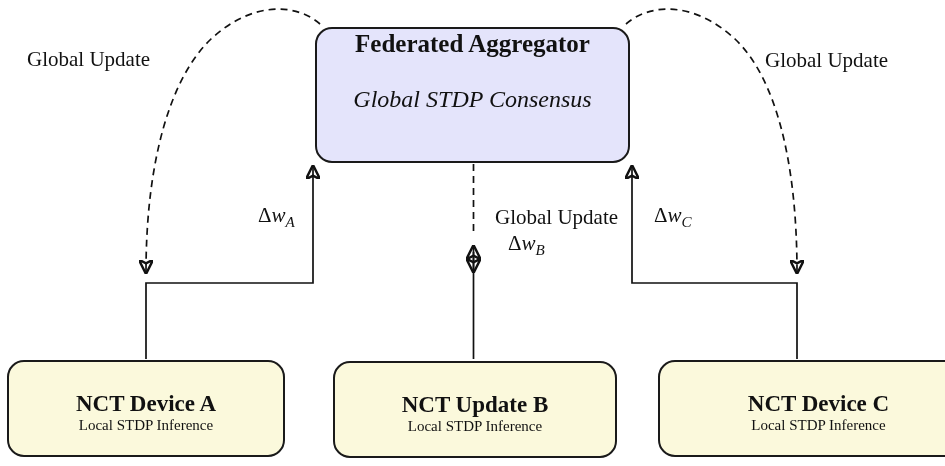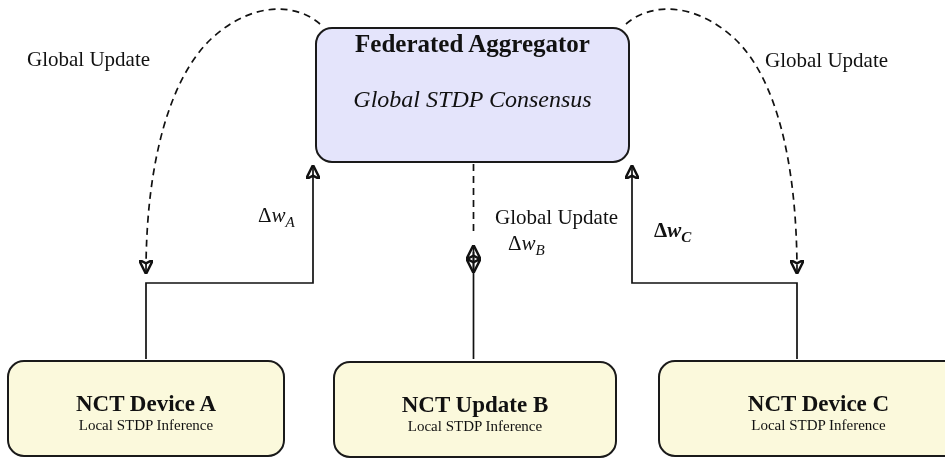--- a/index.html
+++ b/index.html
@@ -30,21 +30,21 @@
   .device-c{left:658px;top:360px;width:321px;}
   .device .title{font-weight:bold;font-size:23px;margin-top:28px;}
   .device .subtitle{font-size:15px;}
 
   .edge-label{position:absolute;font-size:21px;white-space:nowrap;}
   .lbl-gu-left{left:27px;top:47px;}
   .lbl-gu-right{left:765px;top:48px;}
   .lbl-gu-mid{left:495px;top:205px;}
   .lbl-dwa{left:234px;top:203px;margin-left:24px;}
   .lbl-dwb{left:508px;top:231px;}
-  .lbl-dwc{left:654px;top:218px;font-weight:bold;}
+  .lbl-dwc{left:654px;top:203px;}
   .math .var{font-style:italic;}
   .math sub{font-size:0.72em;font-style:italic;line-height:0;}
 </style>
 </head>
 <body>
 
 <div class="canvas">
 
   <svg class="connectors" width="945" height="466" viewBox="0 0 945 466" xmlns="http://www.w3.org/2000/svg">
     <defs>

